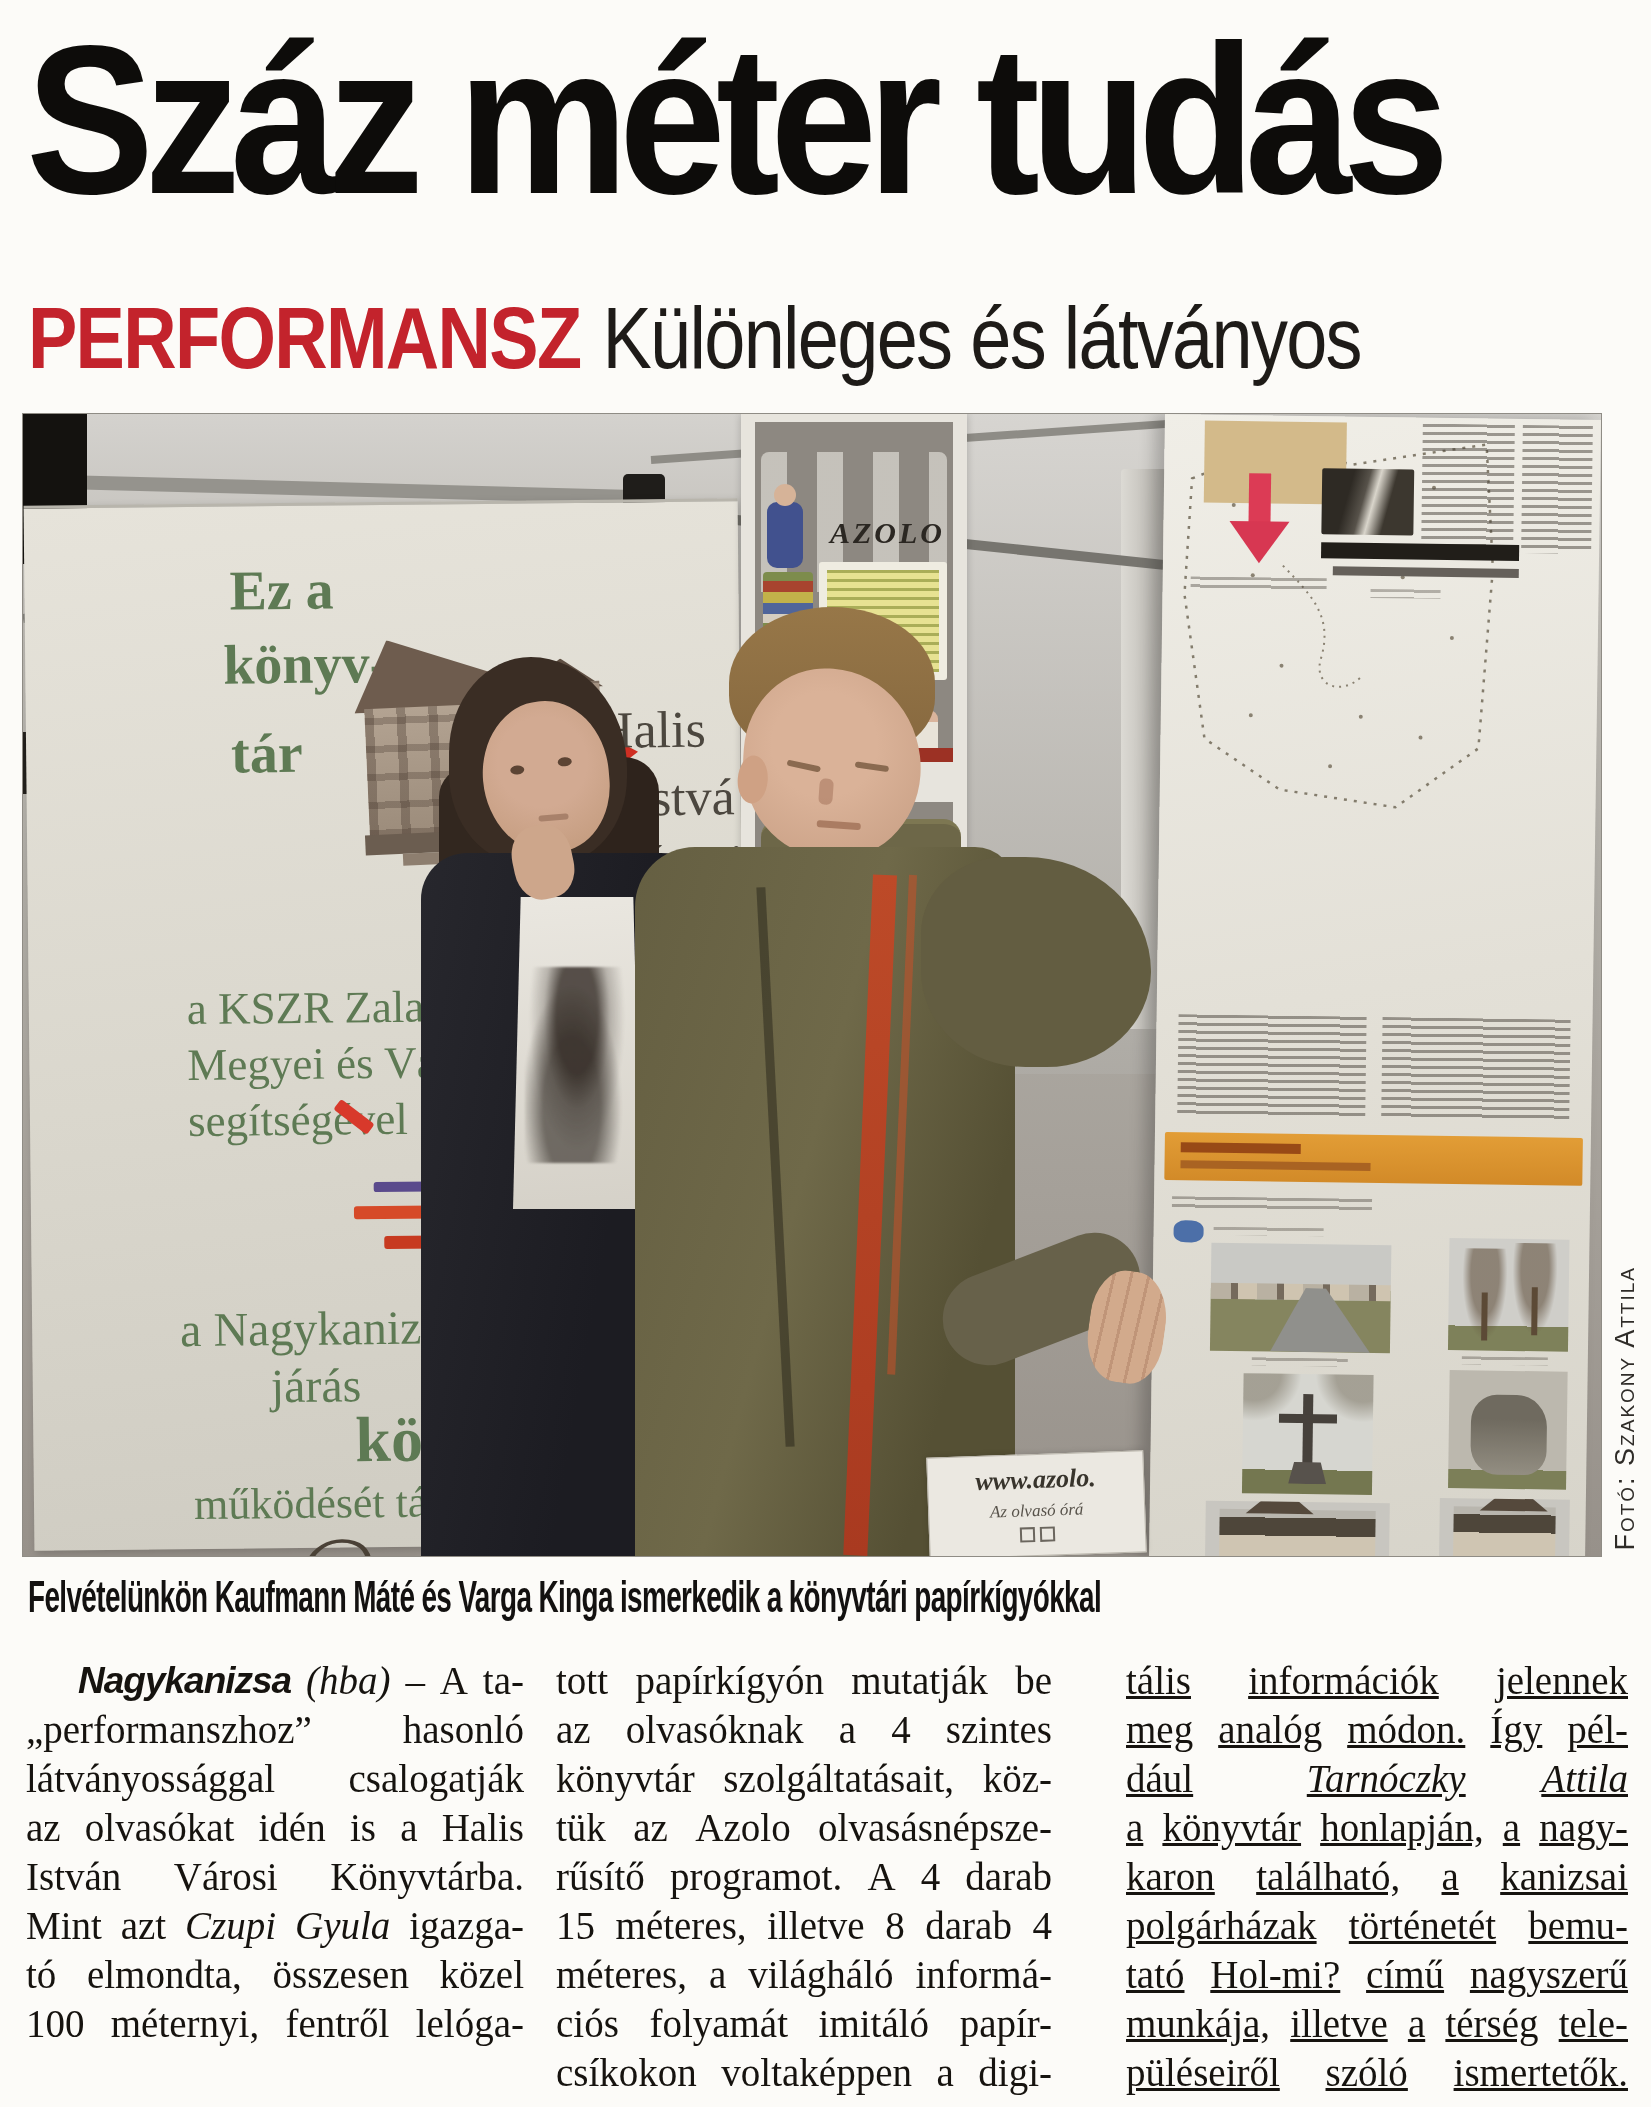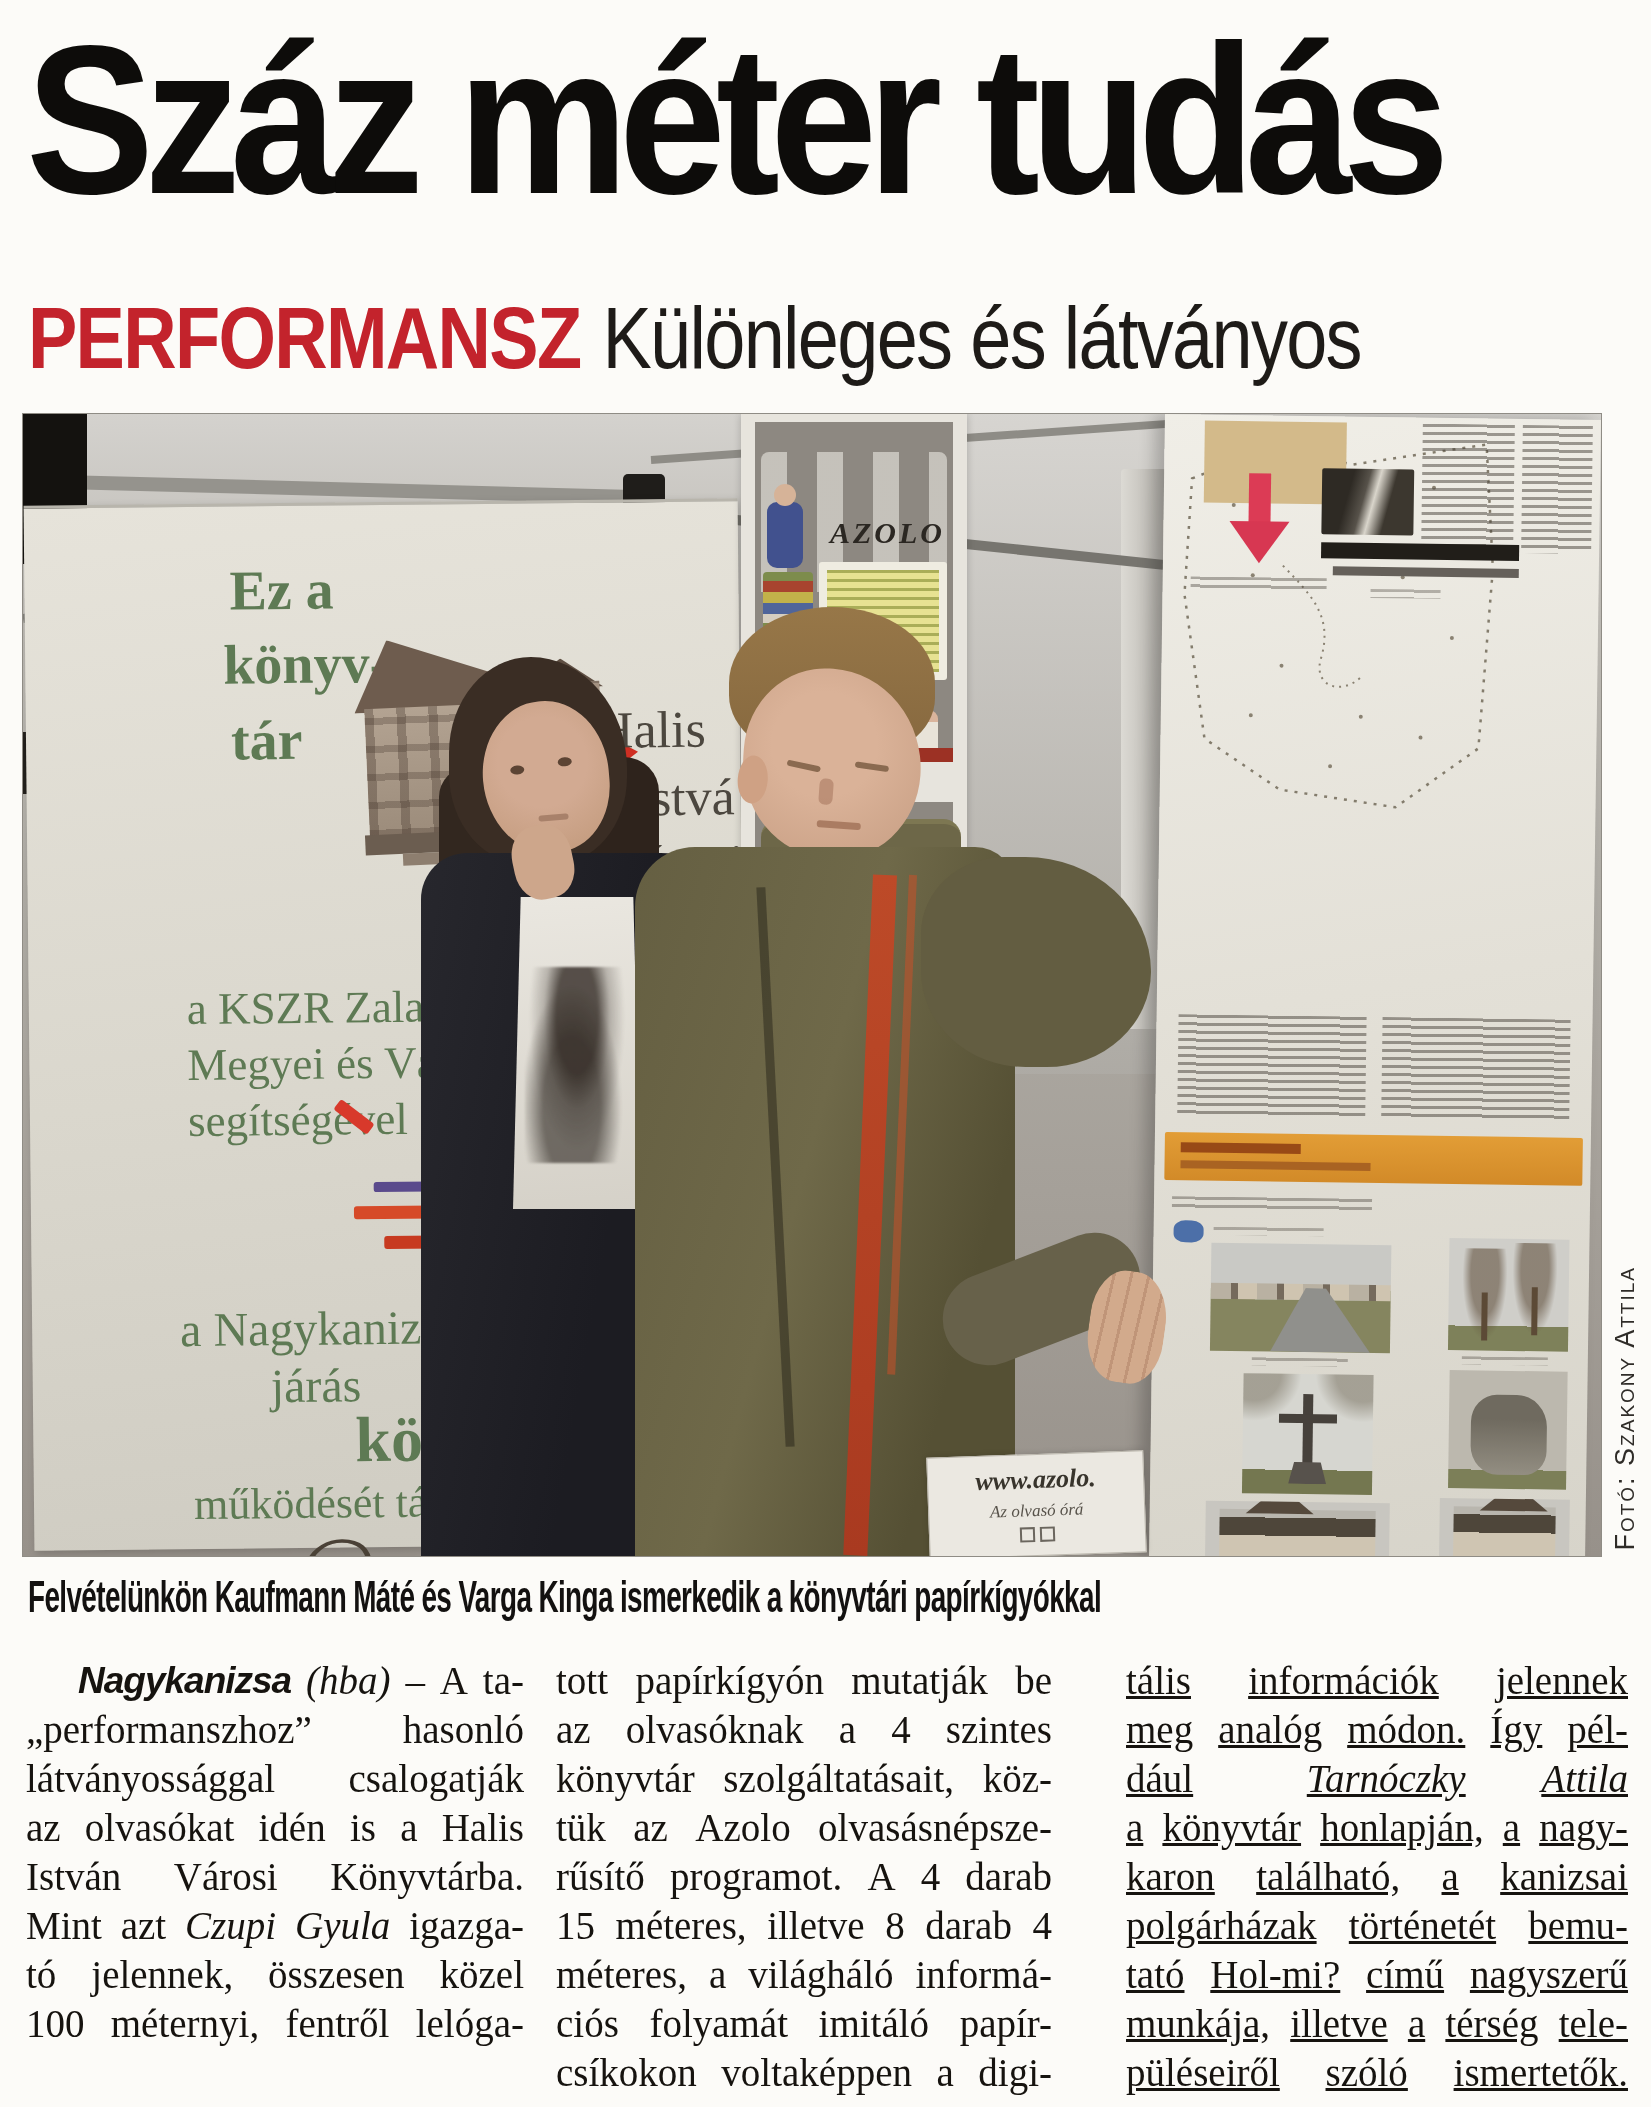--- a/index.html
+++ b/index.html
@@ -31,21 +31,21 @@
   .joint{left:600px;top:60px;width:42px;height:42px;background:#1f1d1a;border-radius:5px;}
   .tlblack{left:0;top:0;width:64px;height:150px;background:#14120f;}
   .knob{left:-6px;top:318px;width:34px;height:62px;background:#23201c;border-radius:6px;}
 
   
   .banner{left:6px;top:88px;width:714px;height:1042px;transform:rotate(-.6deg);
     background:linear-gradient(175deg,#e6e3da,#dad7cd 55%,#cfccc2);
     border-top:3px solid #b8b5ac;box-shadow:2px 3px 8px rgba(0,0,0,.18);}
   .bn-line{position:absolute;font-family:"Liberation Serif",serif;color:#5e7a54;}
   .ez{font-size:56px;font-weight:600;}
-  .ez1{left:205px;top:52px;} .ez2{left:198px;top:126px;} .ez3{left:205px;top:202px;text-align:center;}
+  .ez1{left:205px;top:52px;} .ez2{left:198px;top:126px;} .ez3{left:205px;top:215px;text-align:center;}
   .bn-arrow{position:absolute;left:492px;top:230px;width:140px;height:46px;transform:rotate(-4deg);}
   .bn-arrow .sh{position:absolute;left:0;top:14px;width:86px;height:17px;background:#cf2f23;border-radius:3px;}
   .bn-arrow .hd{position:absolute;left:84px;top:0;width:0;height:0;
     border-left:36px solid #cf2f23;border-top:23px solid transparent;border-bottom:23px solid transparent;}
   .bld{position:absolute;left:330px;top:118px;width:256px;height:252px;transform:rotate(-2deg);}
   .roofA{left:0;top:14px;width:160px;height:72px;background:#6e5c4e;
     clip-path:polygon(0 100%,22% 0,100% 62%,100% 100%);}
   .roofB{left:118px;top:40px;width:138px;height:72px;background:#7b685a;
     clip-path:polygon(0 100%,45% 0,100% 100%);}
   .bodyA{left:10px;top:82px;width:160px;height:128px;background:
@@ -525,21 +525,21 @@
       </div>
       <div class="tline">
         <span>Mint</span>
         <span>azt</span>
         <span style="font-style: italic;">Czupi</span>
         <span style="font-style: italic;">Gyula</span>
         <span>igazga-</span>
       </div>
       <div class="tline">
         <span>tó</span>
-        <span>jelennek,</span>
+        <span>elmondta,</span>
         <span>összesen</span>
         <span>közel</span>
       </div>
       <div class="tline">
         <span>100</span>
         <span>méternyi,</span>
         <span>fentről</span>
         <span>lelóga-</span>
       </div>
     </div>

